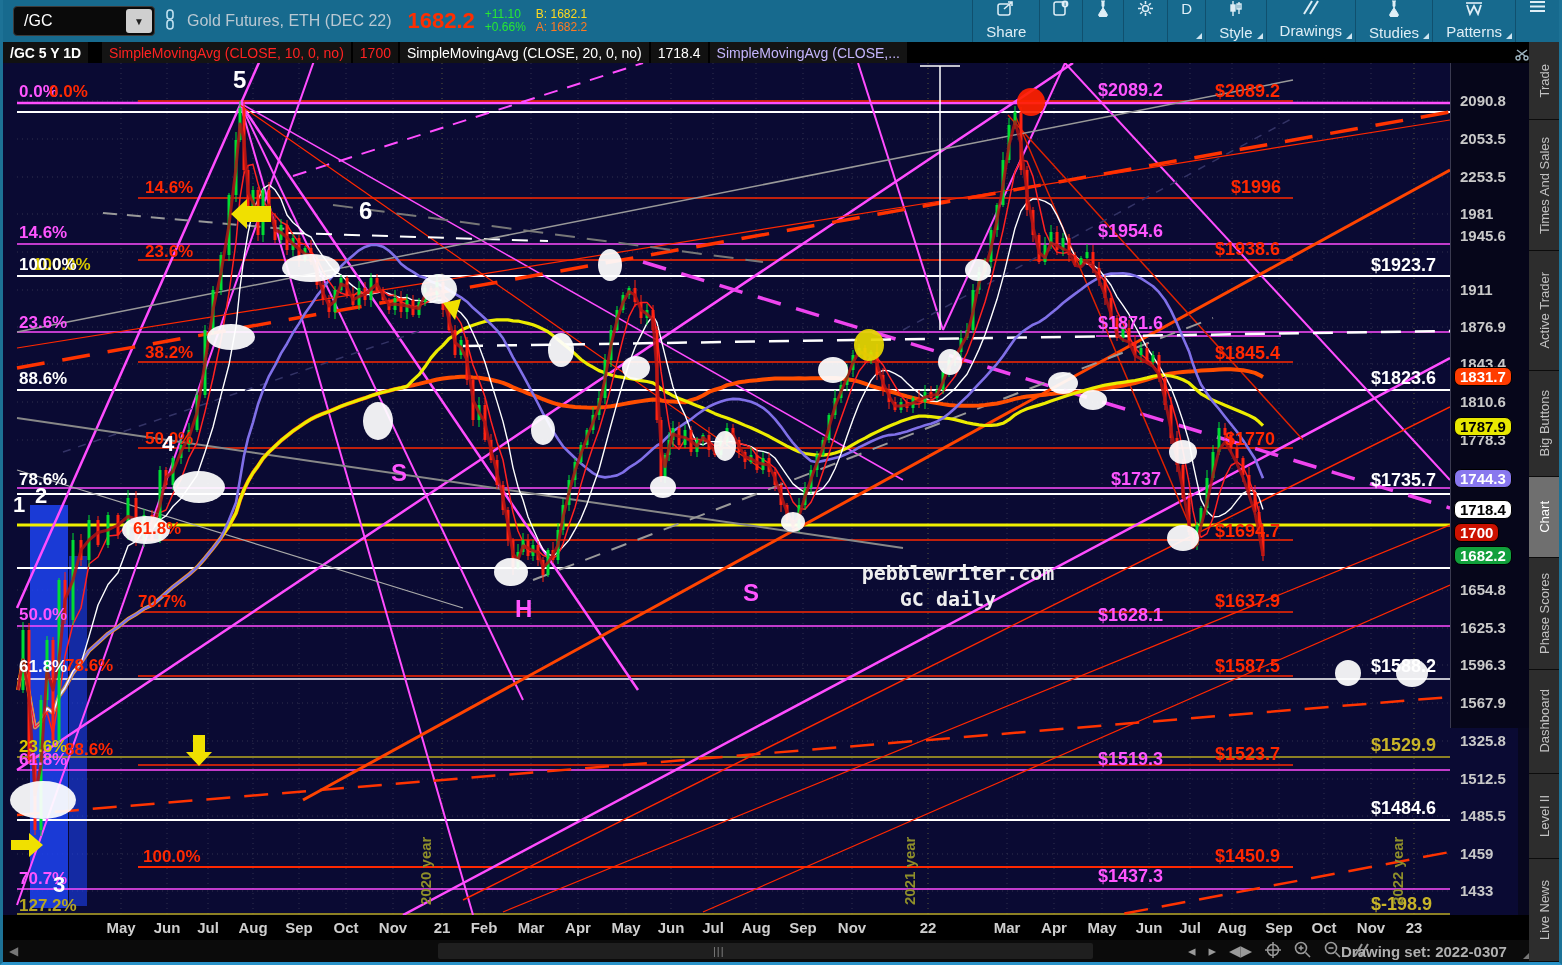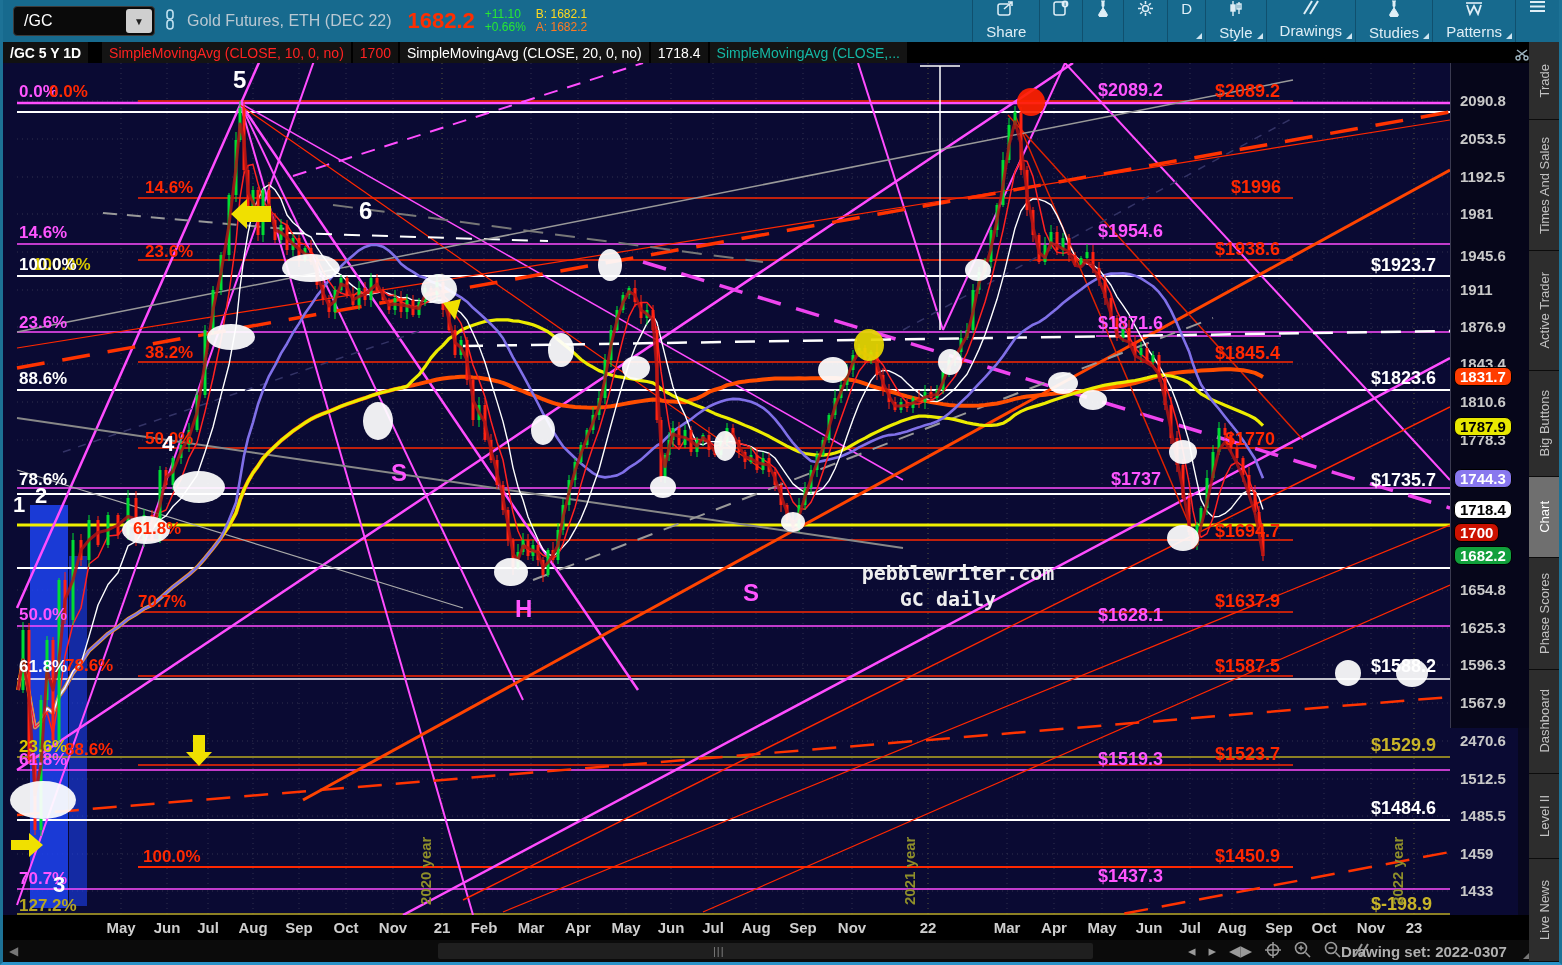--- a/index.html
+++ b/index.html
@@ -176,21 +176,21 @@
     </div>
   </div>
 
   <div class="chead">
     <div class="chip sym">/GC 5 Y 1D</div>
     <div id="chead-studies" style="display:flex;padding-left:12px;">
         <div class="chip study" style="color: rgb(255, 34, 34);">SimpleMovingAvg (CLOSE, 10, 0, no)</div>
         <div class="chip" style="color: rgb(255, 34, 34); background: rgb(17, 17, 17);">1700</div>
         <div class="chip study" style="color: rgb(255, 255, 255);">SimpleMovingAvg (CLOSE, 20, 0, no)</div>
         <div class="chip" style="color: rgb(255, 255, 255); background: rgb(17, 17, 17);">1718.4</div>
-        <div class="chip study" style="color: #14b8a6;">SimpleMovingAvg (CLOSE,...</div>
+        <div class="chip study" style="color: #c4b5fd;">SimpleMovingAvg (CLOSE,...</div>
       </div>
   </div>
 
   <div class="chart">
     <svg id="chart-svg" width="1447" height="852" viewBox="0 63 1447 852">
         <line x1="118" y1="63" x2="118" y2="915" stroke="#30304e" stroke-width="1" stroke-dasharray="1,4"></line>
         <line x1="164" y1="63" x2="164" y2="915" stroke="#30304e" stroke-width="1" stroke-dasharray="1,4"></line>
         <line x1="205" y1="63" x2="205" y2="915" stroke="#30304e" stroke-width="1" stroke-dasharray="1,4"></line>
         <line x1="250" y1="63" x2="250" y2="915" stroke="#30304e" stroke-width="1" stroke-dasharray="1,4"></line>
         <line x1="296" y1="63" x2="296" y2="915" stroke="#30304e" stroke-width="1" stroke-dasharray="1,4"></line>
@@ -824,33 +824,33 @@
           <g stroke="#9db4bf" stroke-width="1.4" fill="none">
             <circle cx="3" cy="9" r="2"></circle>
             <circle cx="11" cy="9" r="2"></circle>
             <line x1="4" y1="7" x2="12" y2="1"></line>
             <line x1="10" y1="7" x2="2" y2="1"></line>
           </g>
         </svg>
     </div>
   <div class="ptick" style="top: 29px;">2090.8</div>
       <div class="ptick" style="top: 67px;">2053.5</div>
-      <div class="ptick" style="top: 105px;">1192.5</div>
+      <div class="ptick" style="top: 105px;">2253.5</div>
       <div class="ptick" style="top: 142px;">1981</div>
-      <div class="ptick" style="top: 184px;">1945.6</div>
+      <div class="ptick" style="top: 164px;">1945.6</div>
       <div class="ptick" style="top: 218px;">1911</div>
       <div class="ptick" style="top: 255px;">1876.9</div>
       <div class="ptick" style="top: 292px;">1843.4</div>
       <div class="ptick" style="top: 330px;">1810.6</div>
       <div class="ptick" style="top: 368px;">1778.3</div>
       <div class="ptick" style="top: 518px;">1654.8</div>
       <div class="ptick" style="top: 556px;">1625.3</div>
       <div class="ptick" style="top: 593px;">1596.3</div>
       <div class="ptick" style="top: 631px;">1567.9</div>
-      <div class="ptick" style="top: 669px;">2470.6</div>
+      <div class="ptick" style="top: 669px;">1325.8</div>
       <div class="ptick" style="top: 707px;">1512.5</div>
       <div class="ptick" style="top: 744px;">1485.5</div>
       <div class="ptick" style="top: 782px;">1459</div>
       <div class="ptick" style="top: 819px;">1433</div>
       <div class="bubble" style="top: 304px; background: rgb(255, 60, 0); color: rgb(255, 255, 255);">1831.7</div>
       <div class="bubble" style="top: 354px; background: rgb(232, 232, 0); color: rgb(0, 0, 0);">1787.9</div>
       <div class="bubble" style="top: 406px; background: rgb(136, 119, 238); color: rgb(255, 255, 255);">1744.3</div>
       <div class="bubble" style="top: 437px; background: rgb(255, 255, 255); color: rgb(0, 0, 0);">1718.4</div>
       <div class="bubble" style="top: 460px; background: rgb(204, 17, 0); color: rgb(255, 255, 255);">1700</div>
       <div class="bubble" style="top: 483px; background: rgb(17, 160, 60); color: rgb(255, 255, 255);">1682.2</div>

